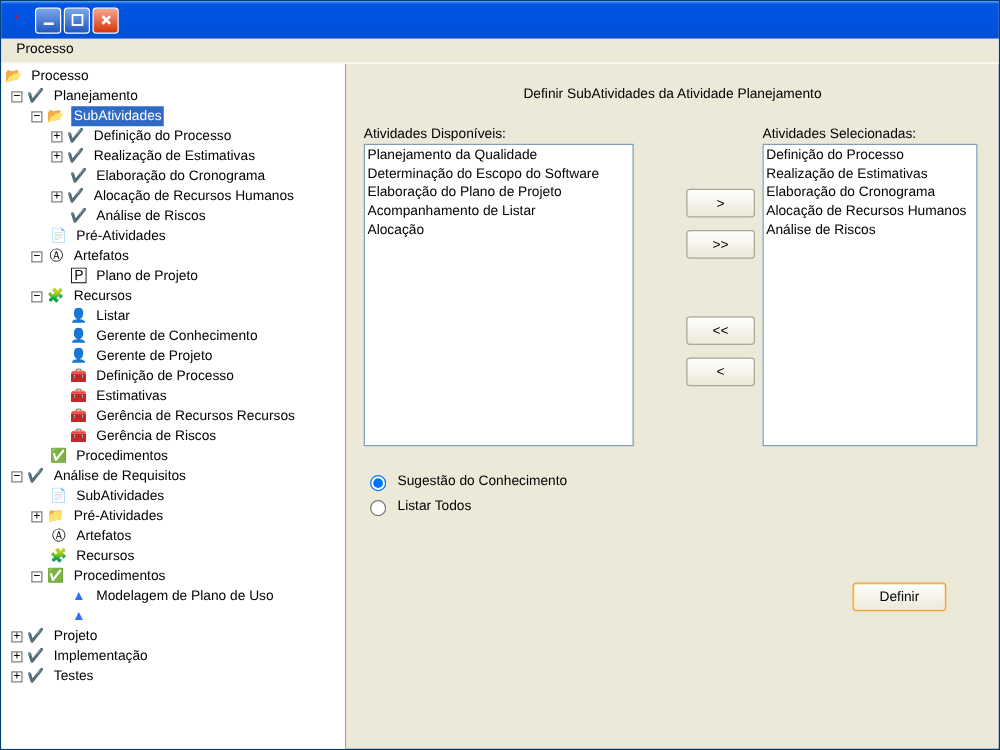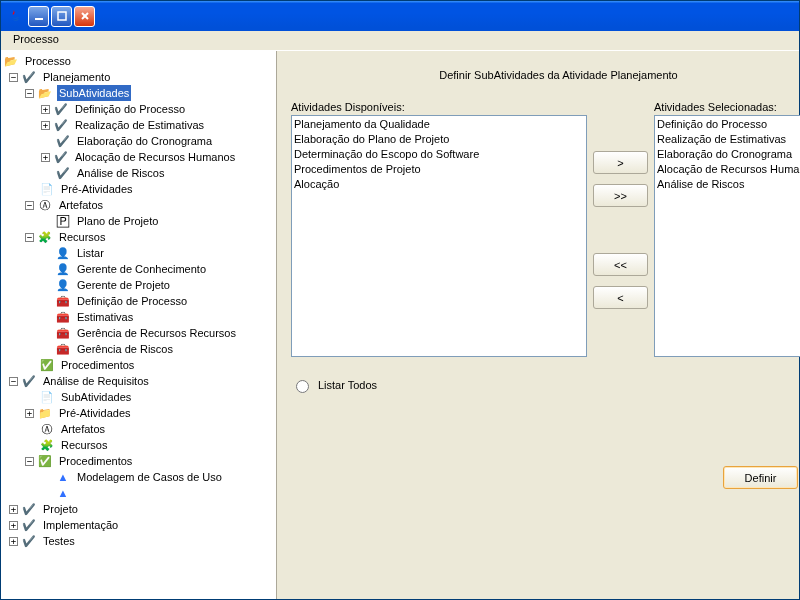--- a/index.html
+++ b/index.html
@@ -358,21 +358,21 @@
       <div class="tree-row">
           <span class="indent" style="width:24px"></span>
           <span class="tw">−</span>
           <span class="ticon">✅</span>
           <span class="tlabel">Procedimentos</span>
         </div>
       <div class="tree-row">
           <span class="indent" style="width:40px"></span>
           <span class="tw-space"></span>
           <span class="ticon" style="color:#3070ff">▲</span>
-          <span class="tlabel">Modelagem de Casos de Uso</span>
+          <span class="tlabel">Modelagem de Plano de Uso</span>
         </div>
       <div class="tree-row">
           <span class="indent" style="width:40px"></span>
           <span class="tw-space"></span>
           <span class="ticon" style="color:#3070ff">▲</span>
         </div>
 
       <div class="tree-row">
           <span class="indent" style="width:8px"></span>
           <span class="tw">+</span>
@@ -392,25 +392,25 @@
           <span class="tlabel">Testes</span>
         </div>
     </div>
 
     <div class="right-panel">
       <div class="panel-heading">Definir SubAtividades da Atividade Planejamento</div>
 
       <div class="lists-row">
         <div class="list-col" style="flex:0 0 252px">
           <div class="list-label">Atividades Disponíveis:</div>
-          <div class="listbox" style="width:296px;height:242px">
+          <div class="listbox" style="width:216px;height:242px">
             <div>Planejamento da Qualidade</div>
+            <div>Determinação do Escopo do Software</div>
             <div>Elaboração do Plano de Projeto</div>
-            <div>Determinação do Escopo do Software</div>
-            <div>Procedimentos de Projeto</div>
+            <div>Acompanhamento de Listar</div>
             <div>Alocação</div>
           </div>
         </div>
 
         <div class="move-buttons" style="width:55px">
           <button class="btn">&gt;</button>
           <button class="btn">&gt;&gt;</button>
           <div style="height:26px"></div>
           <button class="btn">&lt;&lt;</button>
           <button class="btn">&lt;</button>
@@ -423,20 +423,24 @@
             <div>Realização de Estimativas</div>
             <div>Elaboração do Cronograma</div>
             <div>Alocação de Recursos Humanos</div>
             <div>Análise de Riscos</div>
           </div>
         </div>
       </div>
 
       <div class="radios">
         <label>
+            <input type="radio" name="filt" checked="" style="">
+            <span>Sugestão do Conhecimento</span>
+          </label>
+        <label>
             <input type="radio" name="filt" style="">
             <span>Listar Todos</span>
           </label>
       </div>
 
       <button class="definir-btn">Definir</button>
     </div>
 
   </div>
 </div>

